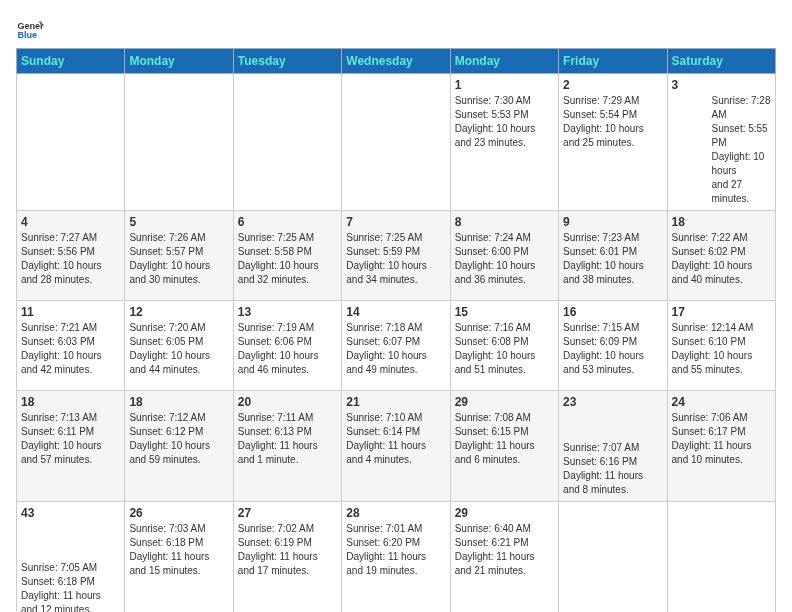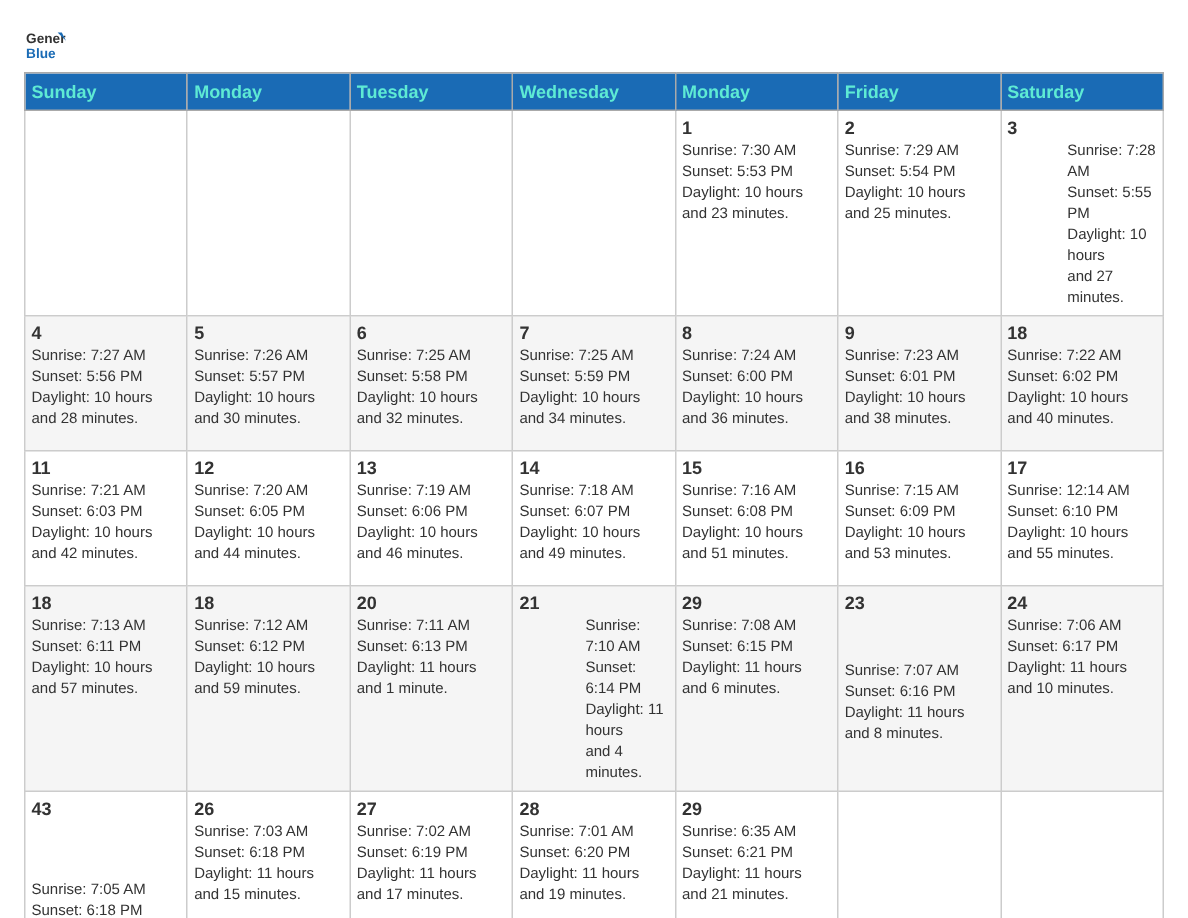--- a/index.html
+++ b/index.html
@@ -272,21 +272,21 @@
         </td>
         <td>
           <span class="day-number">20</span>
           <div class="day-info" style="white-space: pre-line;">Sunrise: 7:11 AM
 Sunset: 6:13 PM
 Daylight: 11 hours
 and 1 minute.</div>
         </td>
         <td>
           <span class="day-number">21</span>
-          <div class="day-info" style="white-space: pre-line; margin-left: 44px;">Sunrise: 7:10 AM
+          <div class="day-info" style="white-space: pre-line;">Sunrise: 7:10 AM
 Sunset: 6:14 PM
 Daylight: 11 hours
 and 4 minutes.</div>
         </td>
         <td>
           <span class="day-number">29</span>
           <div class="day-info" style="white-space: pre-line;">Sunrise: 7:08 AM
 Sunset: 6:15 PM
 Daylight: 11 hours
 and 6 minutes.</div>
@@ -330,21 +330,21 @@
         </td>
         <td>
           <span class="day-number">28</span>
           <div class="day-info" style="white-space: pre-line;">Sunrise: 7:01 AM
 Sunset: 6:20 PM
 Daylight: 11 hours
 and 19 minutes.</div>
         </td>
         <td>
           <span class="day-number">29</span>
-          <div class="day-info" style="white-space: pre-line;">Sunrise: 6:35 AM
+          <div class="day-info" style="white-space: pre-line;">Sunrise: 6:40 AM
 Sunset: 6:21 PM
 Daylight: 11 hours
 and 21 minutes.</div>
         </td>
         <td class="empty-cell"></td>
         <td class="empty-cell"></td>
       </tr>
     </tbody>
 </table>
 

